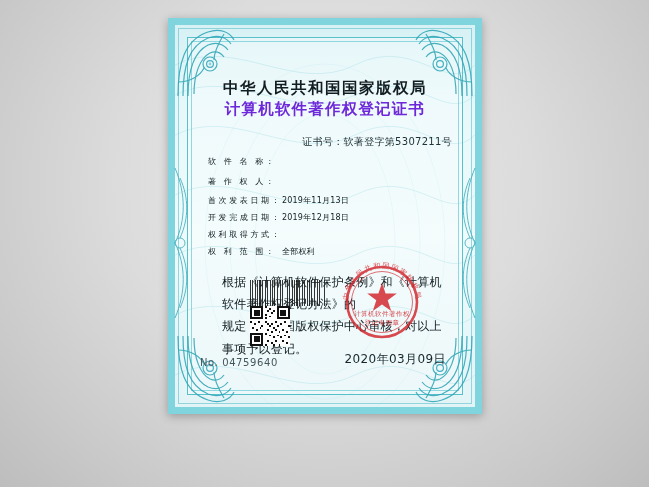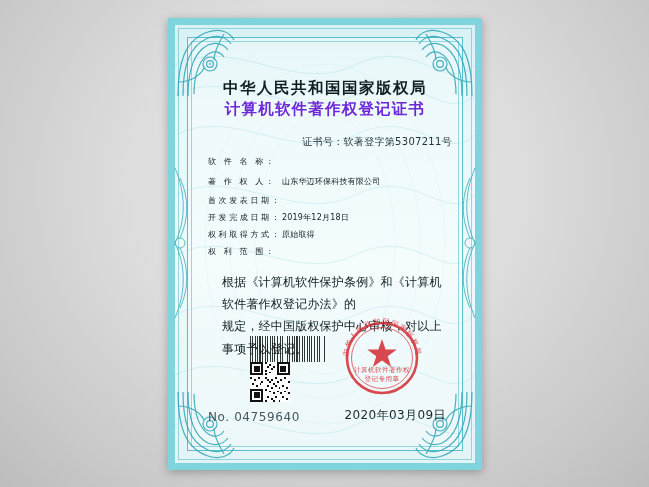--- a/index.html
+++ b/index.html
@@ -19,21 +19,21 @@
     inset: 0;
     background:
       radial-gradient(ellipse at 50% 38%, #e9e9e9 0%, #dcdcdc 45%, #c9c9c9 80%, #bdbdbd 100%);
   }
   
   .cert {
     position: absolute;
     left: 168px;
     top: 18px;
     width: 314px;
-    height: 452px;
+    height: 396px;
     background: #eaf7f8;
     box-shadow: 0 2px 9px rgba(0,0,0,0.28);
     overflow: hidden;
   }
   
   .border-outer {
     position: absolute;
     inset: 0;
     border: 7px solid #7fd4dd;
     box-sizing: border-box;
@@ -186,23 +186,23 @@
   .qr {
     position: absolute;
     left: 48px;
     top: 26px;
     width: 40px;
     height: 40px;
   }
   .qr svg { display: block; }
   .serial {
     position: absolute;
-    left: 14px;
+    left: 6px;
     bottom: 20px;
-    font-size: 12px;
+    font-size: 10px;
     color: #44565c;
     letter-spacing: .6px;
   }
   .issue-date {
     position: absolute;
     right: 10px;
     bottom: 20px;
     font-size: 12px;
     color: #16262b;
     letter-spacing: .4px;
@@ -333,39 +333,39 @@
     <div class="certno">证书号：软著登字第5307211号</div>
 
     <div class="fields">
 
       <div class="row">
         <span class="label">软 件 名 称：</span>
       </div>
 
       <div class="row">
         <span class="label">著 作 权 人：</span>
-        <span class="value">山东华迈环保科技有限公司</span>
       </div>
 
       <div class="row tight">
         <span class="label">首次发表日期：</span>
+        <span class="value">2019年11月13日</span>
       </div>
 
       <div class="row tight">
         <span class="label">开发完成日期：</span>
         <span class="value">2019年12月18日</span>
       </div>
 
       <div class="row tight">
         <span class="label">权利取得方式：</span>
-        <span class="value">原始取得</span>
       </div>
 
       <div class="row tight">
         <span class="label">权 利 范 围：</span>
+        <span class="value">全部权利</span>
       </div>
 
 
     </div>
 
     <div class="para">
       <span>根据《计算机软件保护条例》和《计算机软件著作权登记办法》的</span>
       <span class="ln2">规定，经中国版权保护中心审核，对以上事项予以登记。</span>
     </div>
 

